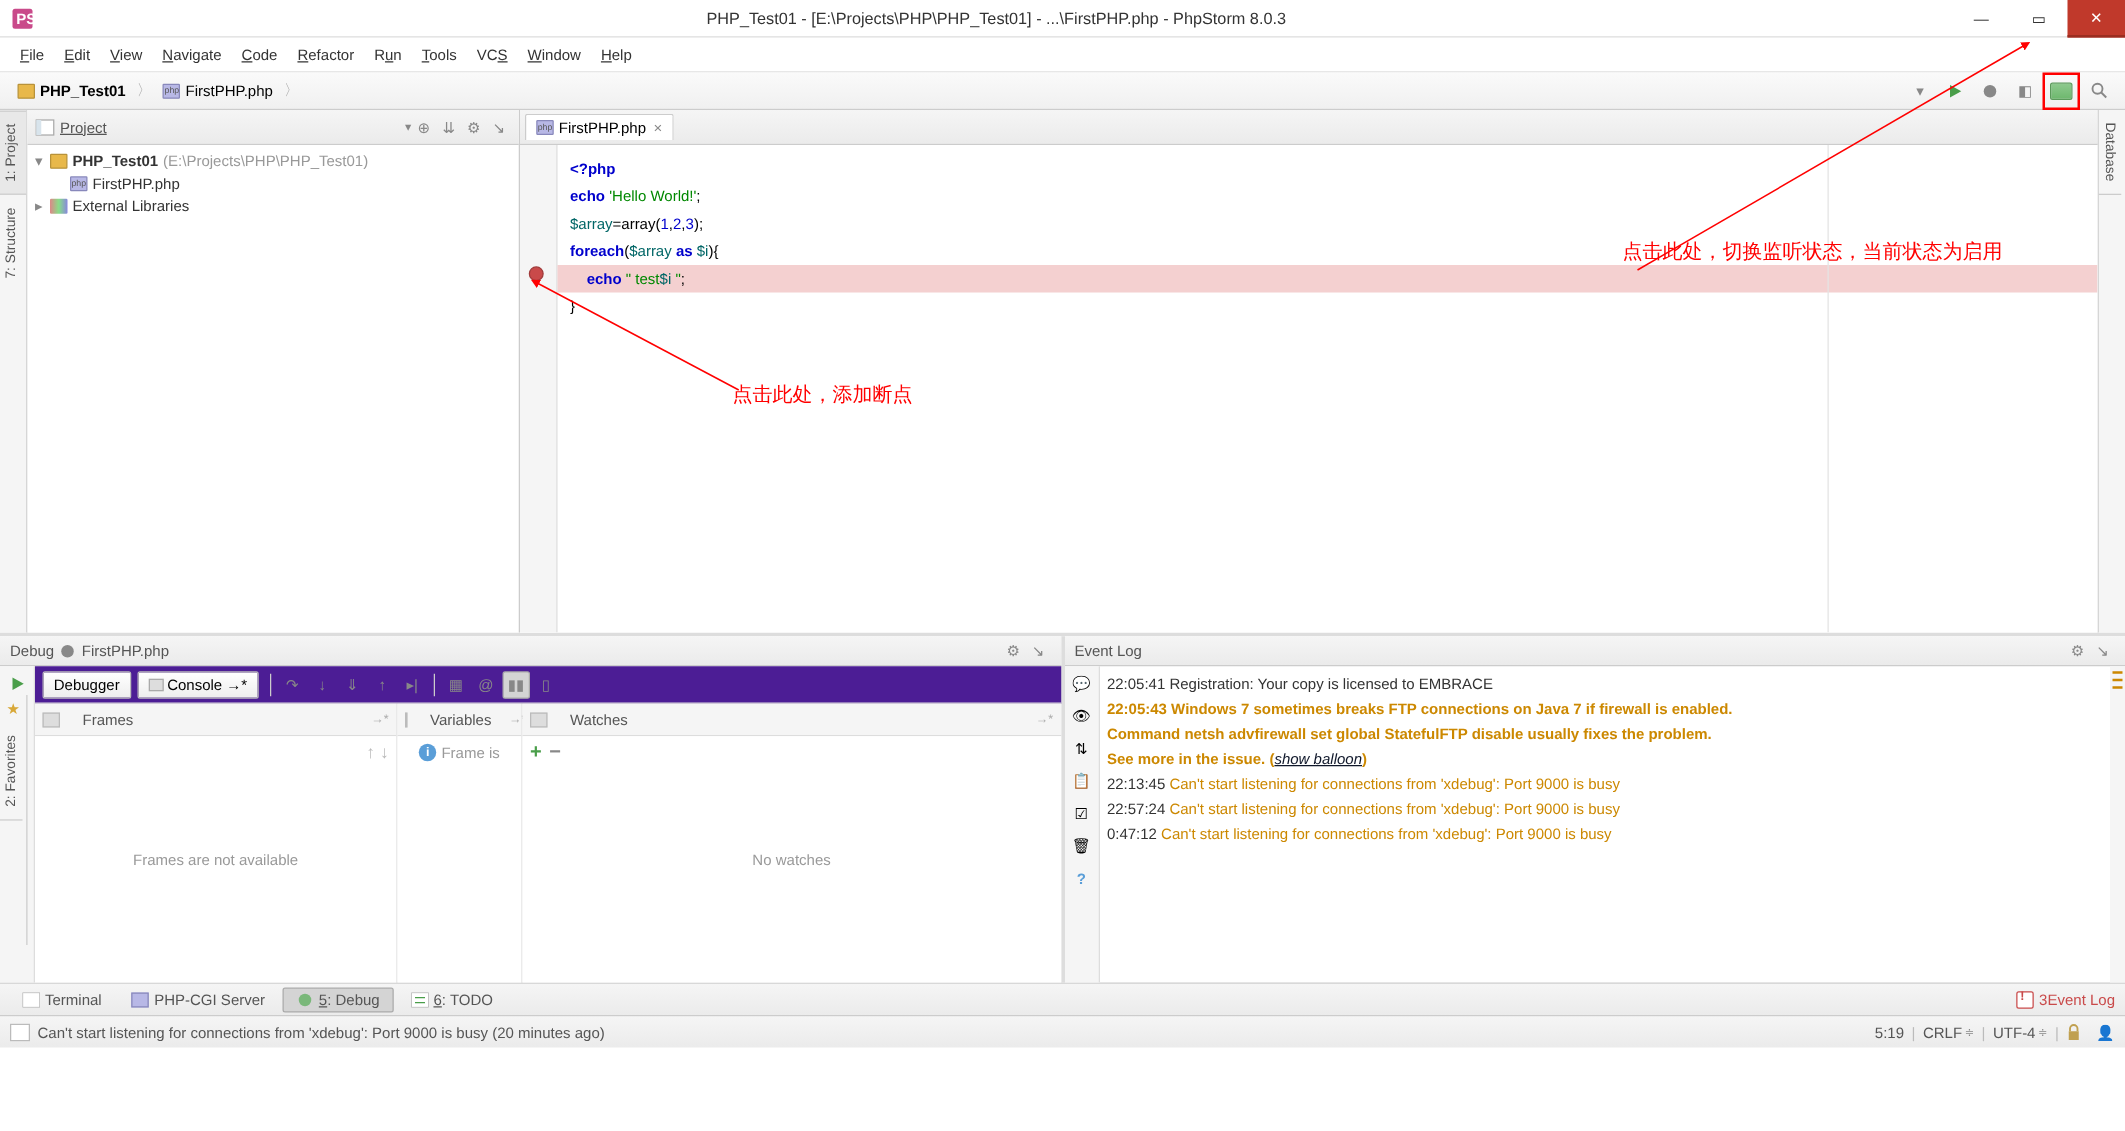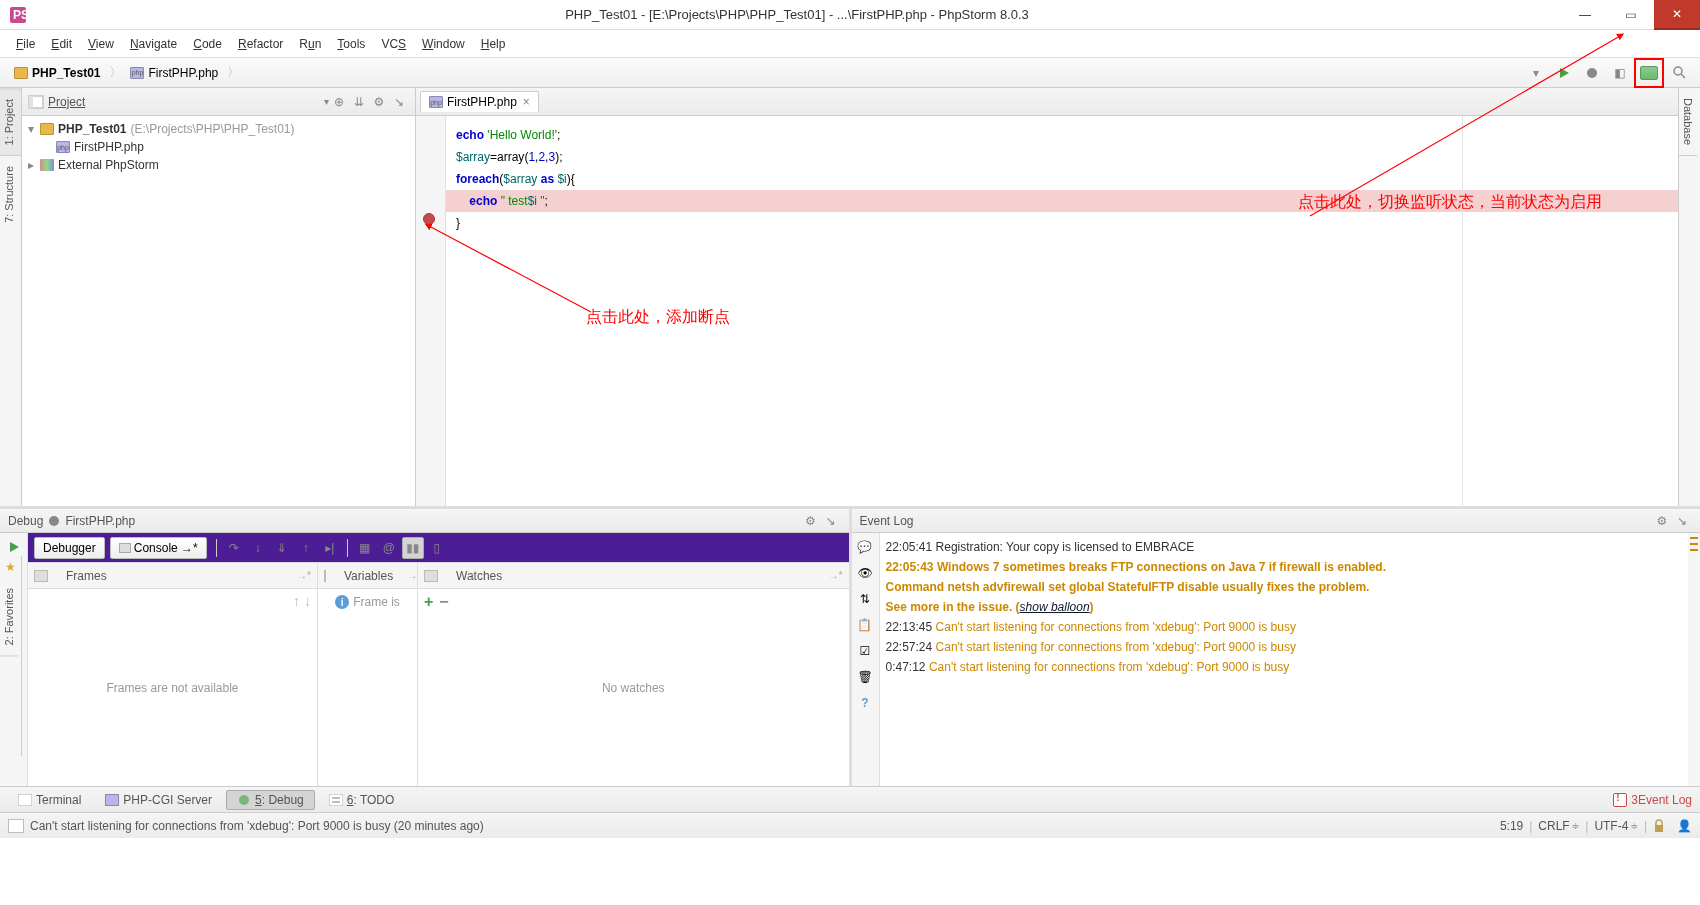--- a/index.html
+++ b/index.html
@@ -251,39 +251,40 @@
         <span class="name bold">PHP_Test01</span>
         <span class="path">(E:\Projects\PHP\PHP_Test01)</span>
       </div>
       <div class="tree-row indent1">
         <span class="php-icon">php</span>
         <span class="name">FirstPHP.php</span>
       </div>
       <div class="tree-row">
         <span class="arrow">▸</span>
         <span class="lib-icon"></span>
-        <span class="name">External PhpStorm</span>
+        <span class="name">External Libraries</span>
       </div>
     </div>
   </div>
 
   <div class="editor-area">
     <div class="editor-tabs">
       <div class="editor-tab">
         <span class="php-icon">php</span>
         <span>FirstPHP.php</span>
         <span class="close">×</span>
       </div>
     </div>
     <div class="editor-body">
       <div class="gutter">
         <div class="bp" style="top:97px;"></div>
       </div>
       <div class="code">
         <div class="marker-right"></div>
+        <div class="code-line"><span class="kw">&lt;?php</span></div>
         <div class="code-line"><span class="kw">echo</span> <span class="str">'Hello World!'</span><span class="pn">;</span></div>
         <div class="code-line"><span class="var">$array</span><span class="pn">=</span><span class="fn">array</span><span class="pn">(</span><span class="num">1</span><span class="pn">,</span><span class="num">2</span><span class="pn">,</span><span class="num">3</span><span class="pn">)</span><span class="pn">;</span></div>
         <div class="code-line"><span class="kw">foreach</span><span class="pn">(</span><span class="var">$array</span><span class="kw"> as </span><span class="var">$i</span><span class="pn">)</span><span class="pn">{</span></div>
         <div class="code-line hl"><span>    </span><span class="kw">echo</span><span class="str"> " test</span><span class="var">$i</span><span class="str"> "</span><span class="pn">;</span></div>
         <div class="code-line"><span class="pn">}</span></div>
 
         <div class="annotation" style="left:140px; top:190px;">点击此处，添加断点</div>
         <svg class="redarrow" style="left:-25px; top:104px;" width="180" height="100">
           <defs>
               <marker id="ah1" markerWidth="8" markerHeight="8" refX="2" refY="3" orient="auto">

